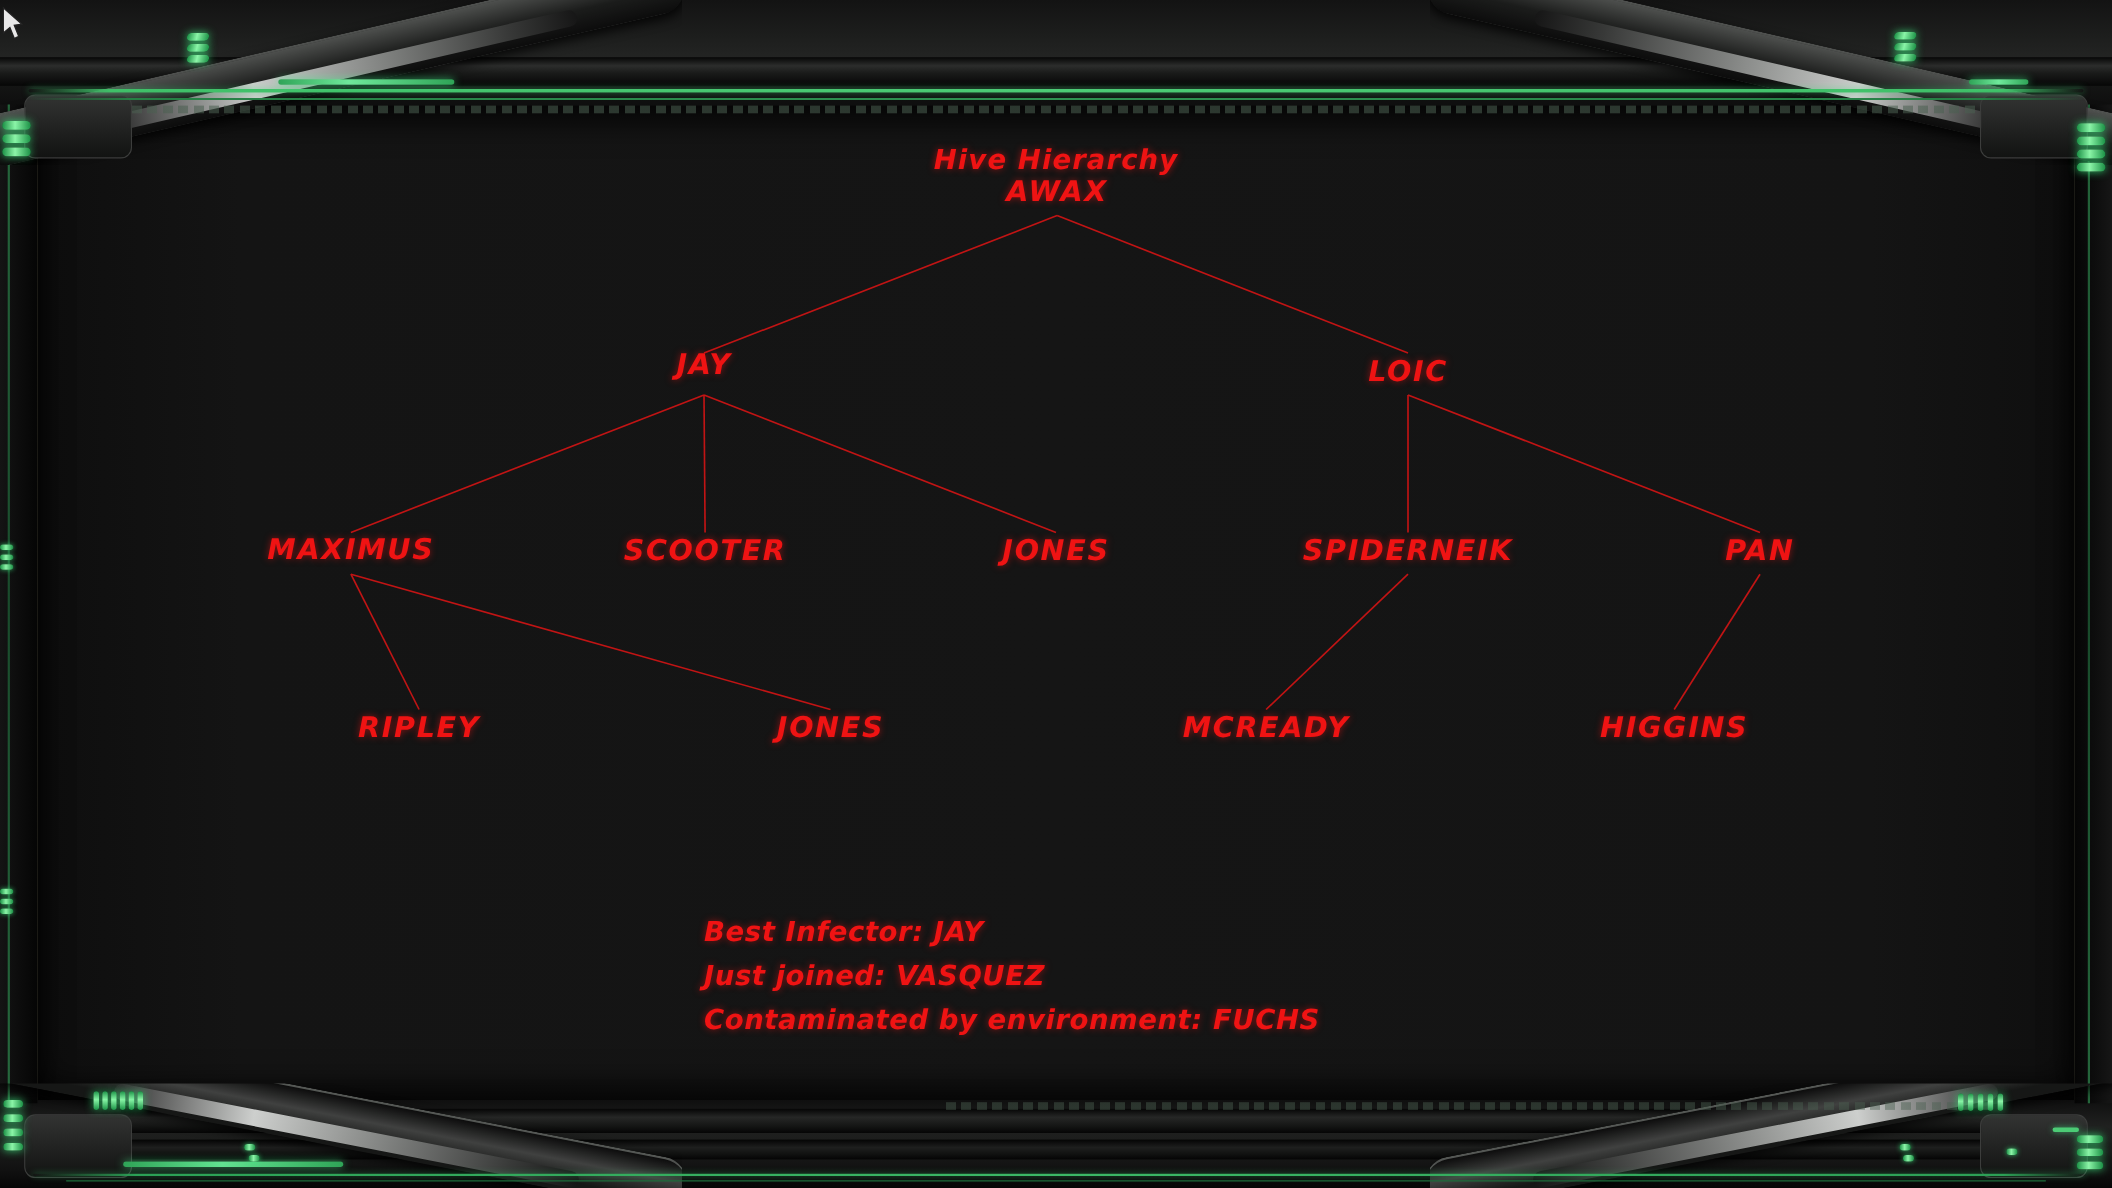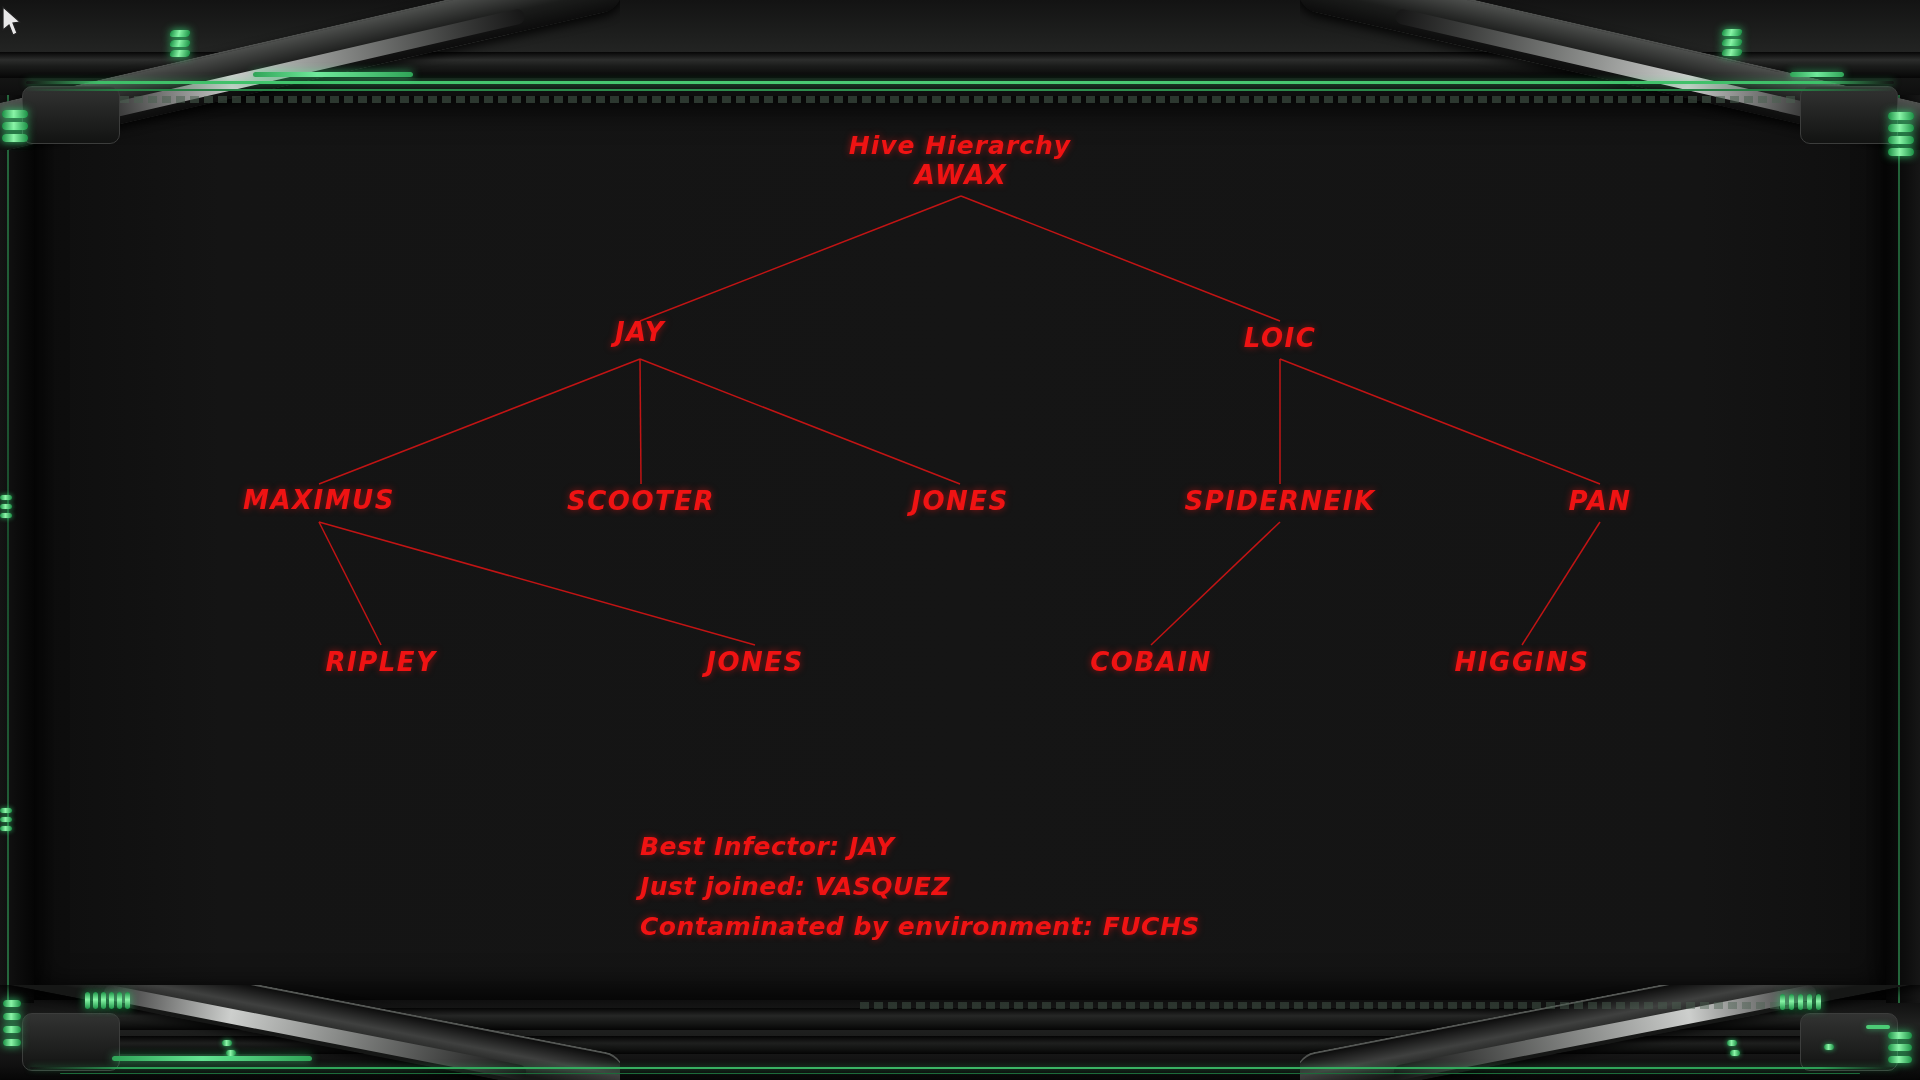--- a/index.html
+++ b/index.html
@@ -261,21 +261,21 @@
       <div class="node-label" style="left: 961px; top: 175px;">AWAX</div>
       <div class="node-label" style="left: 640px; top: 332px;">JAY</div>
       <div class="node-label" style="left: 1280px; top: 338px;">LOIC</div>
       <div class="node-label" style="left: 319px; top: 500px;">MAXIMUS</div>
       <div class="node-label" style="left: 641px; top: 501px;">SCOOTER</div>
       <div class="node-label" style="left: 960px; top: 501px;">JONES</div>
       <div class="node-label" style="left: 1280px; top: 501px;">SPIDERNEIK</div>
       <div class="node-label" style="left: 1600px; top: 501px;">PAN</div>
       <div class="node-label" style="left: 381px; top: 662px;">RIPLEY</div>
       <div class="node-label" style="left: 755px; top: 662px;">JONES</div>
-      <div class="node-label" style="left: 1151px; top: 662px;">COBAIN</div>
+      <div class="node-label" style="left: 1151px; top: 662px;">MCREADY</div>
       <div class="node-label" style="left: 1522px; top: 662px;">HIGGINS</div>
     </div>
 
   <div class="stats">
     <div>Best Infector: JAY</div>
     <div>Just joined: VASQUEZ</div>
     <div>Contaminated by environment: FUCHS</div>
   </div>
 
   <svg class="cursor" width="22" height="32" viewBox="0 0 22 32">

